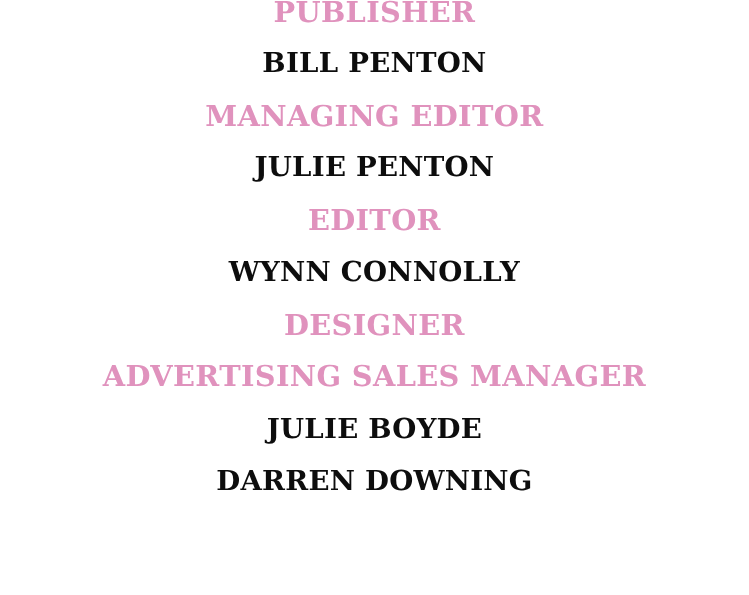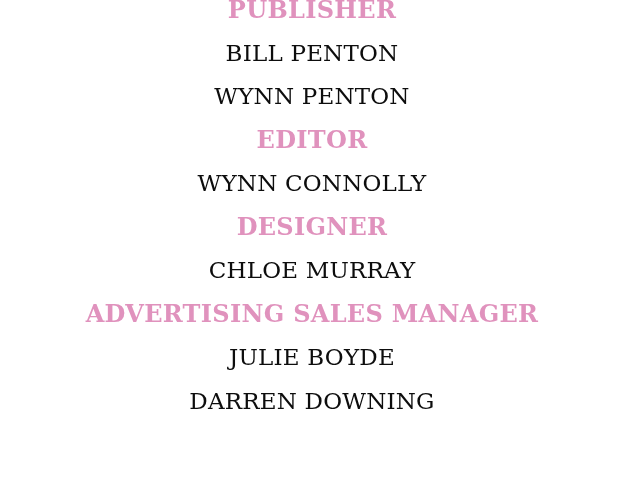--- a/index.html
+++ b/index.html
@@ -28,53 +28,53 @@
     white-space: nowrap;
   }
   .role {
     font-size: 24px;
     font-weight: bold;
     letter-spacing: 0.3px;
     color: var(--accent, #e092bd);
   }
   .name {
     font-size: 23px;
-    font-weight: normal;
+    font-weight: bold;
     letter-spacing: 0.2px;
     color: var(--ink, #0d0d0d);
   }
 </style>
 </head>
 <body style="--accent: #e092bd; --ink: #0d0d0d;">
 
 <div class="masthead">
 
   <div class="row">
     <span class="role">PUBLISHER</span>
   </div>
   <div class="row">
     <span class="name">BILL PENTON</span>
   </div>
 
   <div class="row">
-    <span class="name">WYNN PENTON</span>
+    <span class="role">MANAGING EDITOR</span>
+  </div>
+  <div class="row">
+    <span class="name">JULIE PENTON</span>
   </div>
 
   <div class="row">
     <span class="role">EDITOR</span>
   </div>
   <div class="row">
     <span class="name">WYNN CONNOLLY</span>
   </div>
 
   <div class="row">
     <span class="role">DESIGNER</span>
-  </div>
-  <div class="row">
-    <span class="name">CHLOE MURRAY</span>
   </div>
 
   <div class="row">
     <span class="role">ADVERTISING SALES MANAGER</span>
   </div>
   <div class="row">
     <span class="name">JULIE BOYDE</span>
   </div>
 
   <div class="row">

